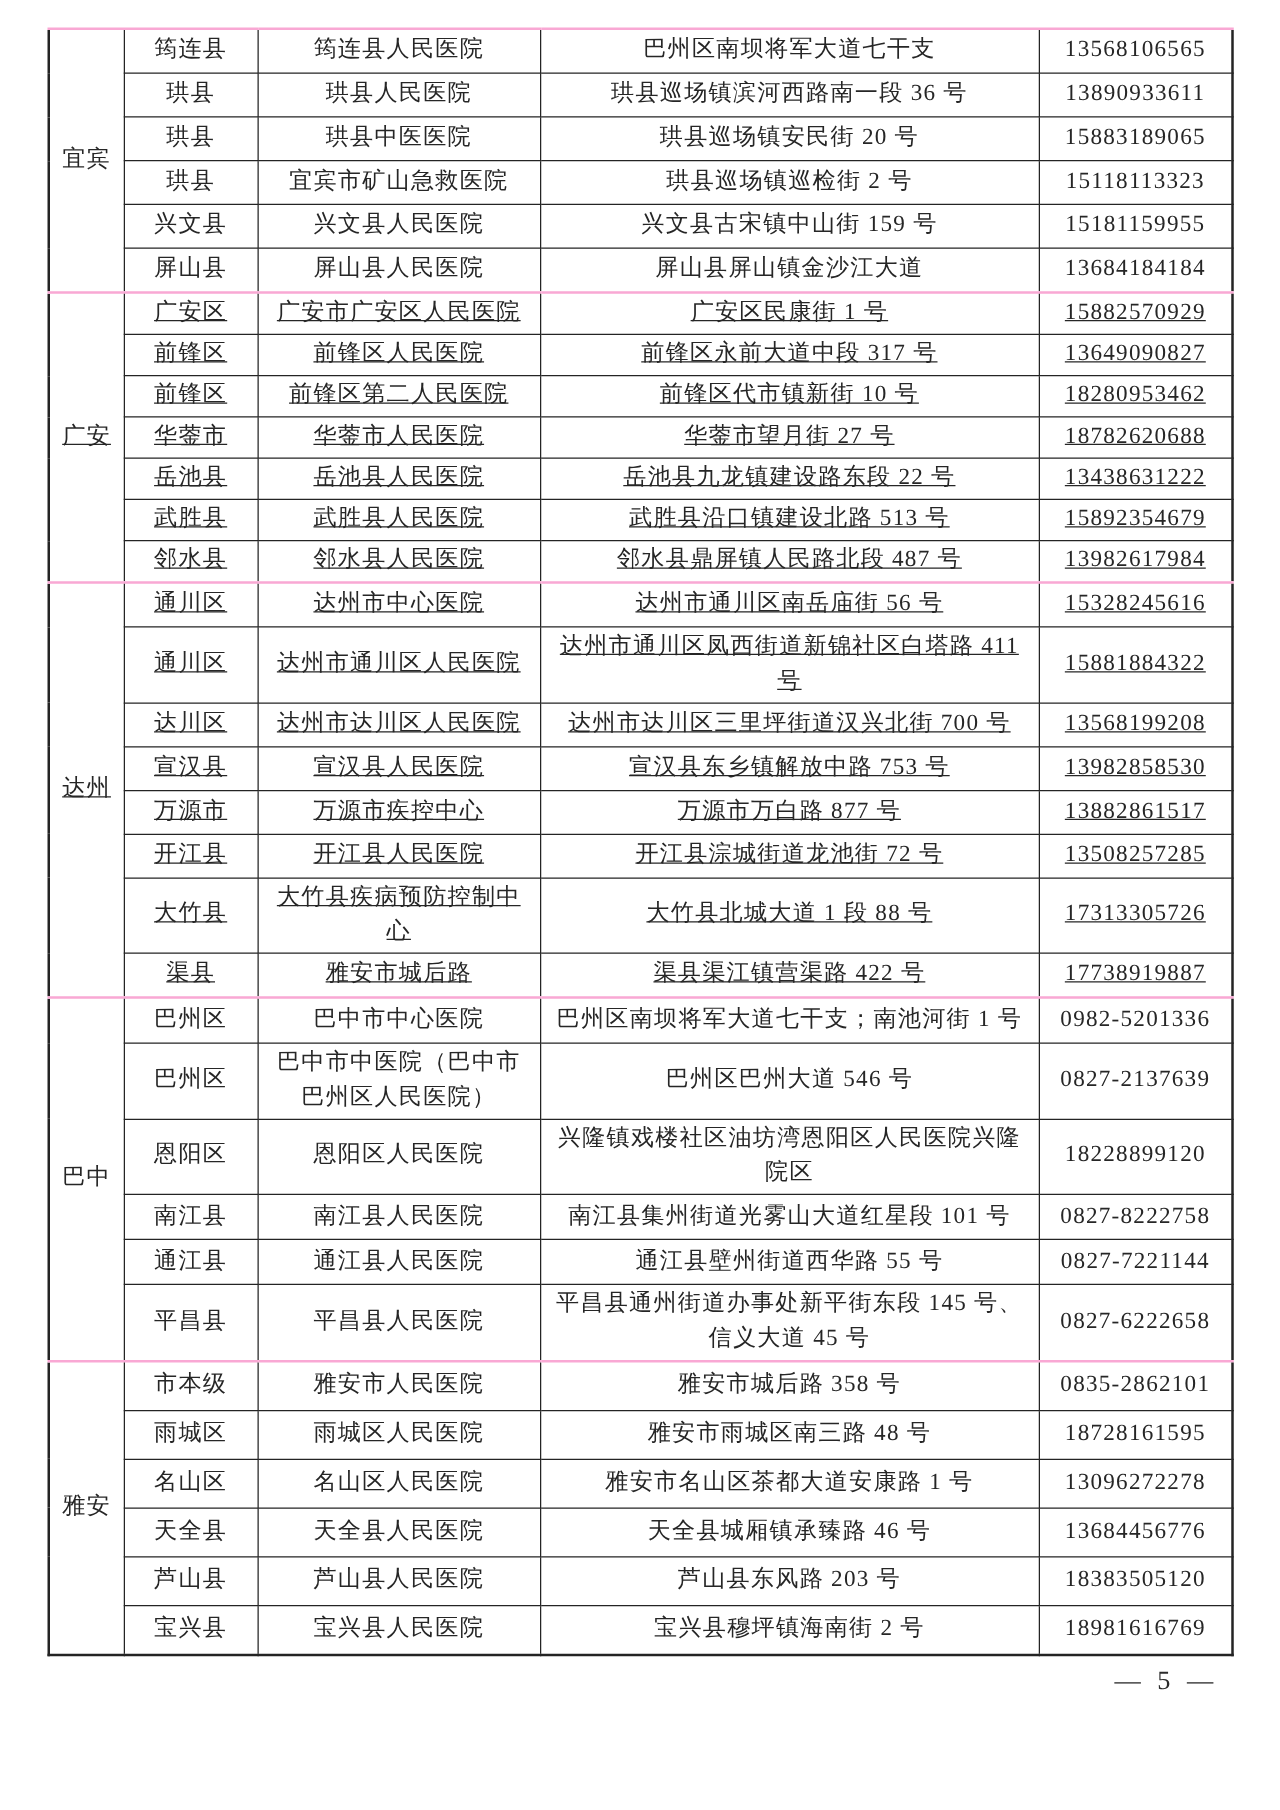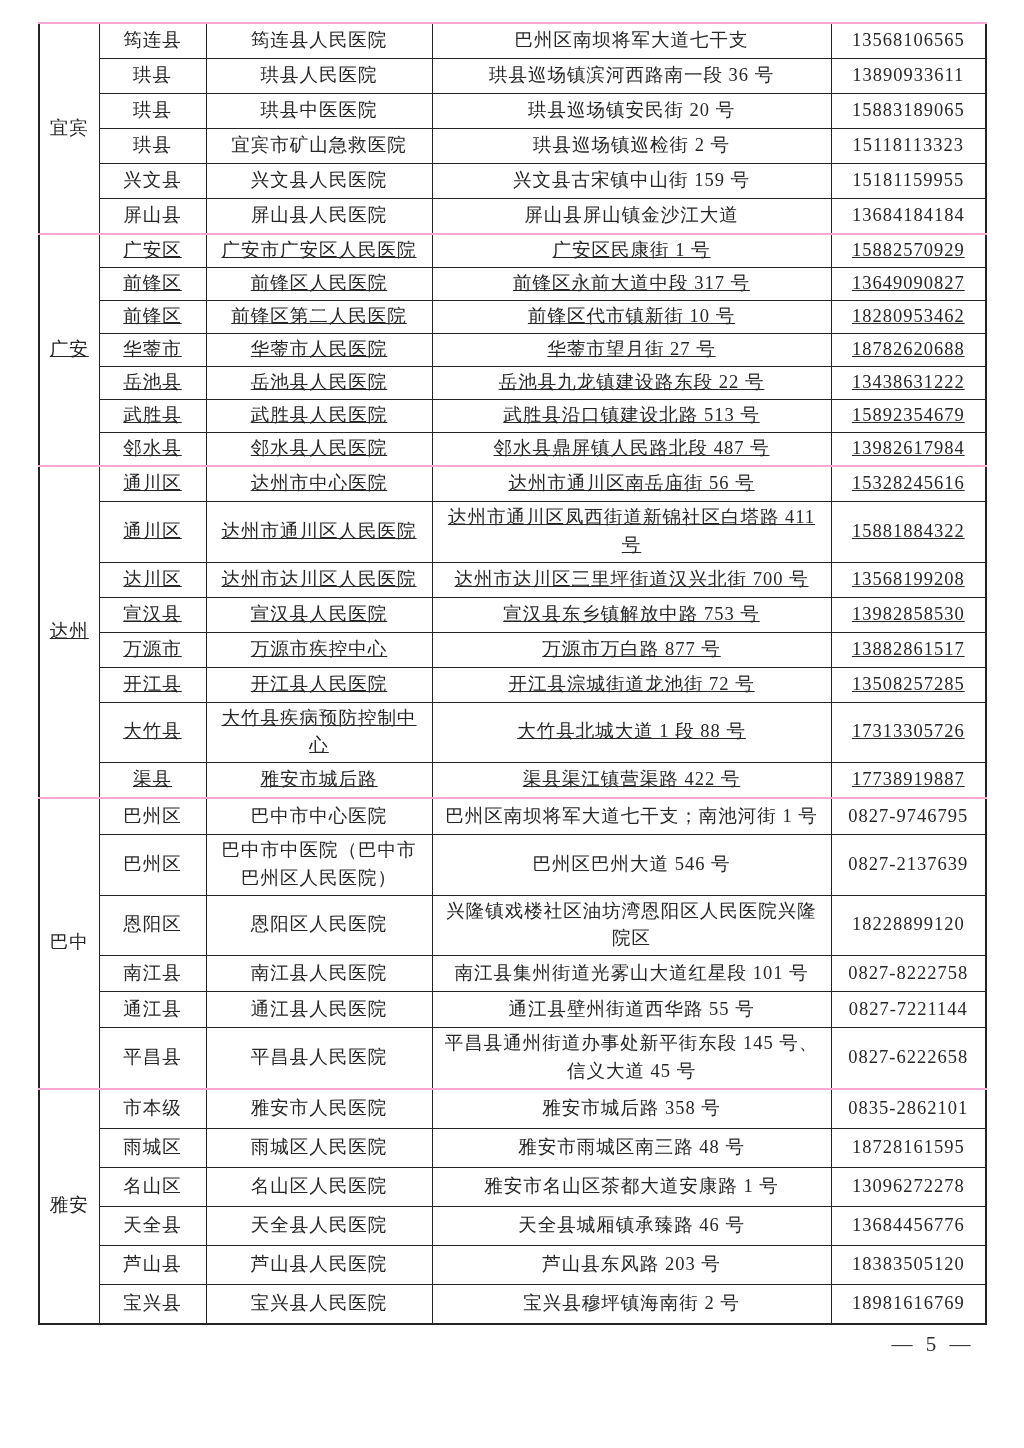--- a/index.html
+++ b/index.html
@@ -208,21 +208,21 @@
           <td class="county">渠县</td>
           <td class="facility">雅安市城后路</td>
           <td class="address">渠县渠江镇营渠路 422 号</td>
           <td class="phone">17738919887</td>
         </tr>
         <tr class="sec3 sec-start">
           <td rowspan="6" class="city">巴中</td>
           <td class="county">巴州区</td>
           <td class="facility">巴中市中心医院</td>
           <td class="address">巴州区南坝将军大道七干支；南池河街 1 号</td>
-          <td class="phone">0827-9746795</td>
+          <td class="phone">0982-5201336</td>
         </tr>
         <tr class="sec3">
           <td class="county">巴州区</td>
           <td class="facility">巴中市中医院（巴中市巴州区人民医院）</td>
           <td class="address">巴州区巴州大道 546 号</td>
           <td class="phone">0827-2137639</td>
         </tr>
         <tr class="sec3">
           <td class="county">恩阳区</td>
           <td class="facility">恩阳区人民医院</td>

